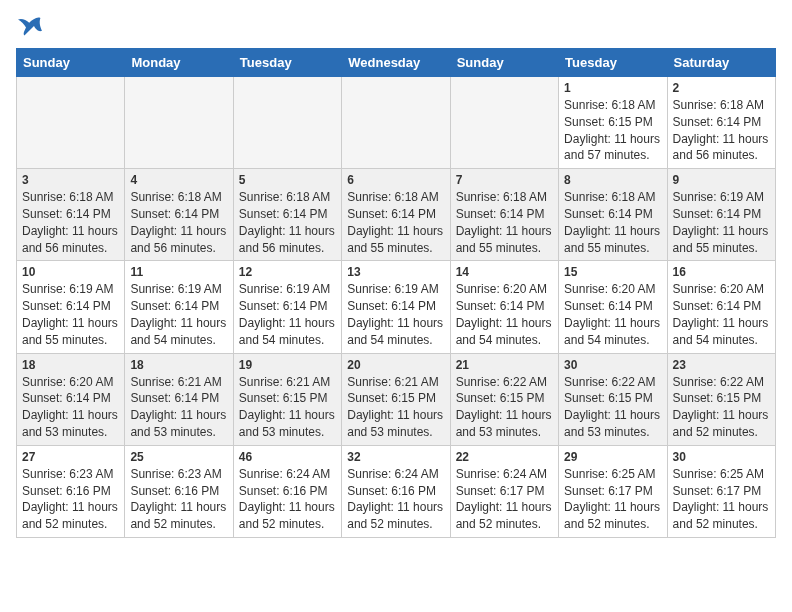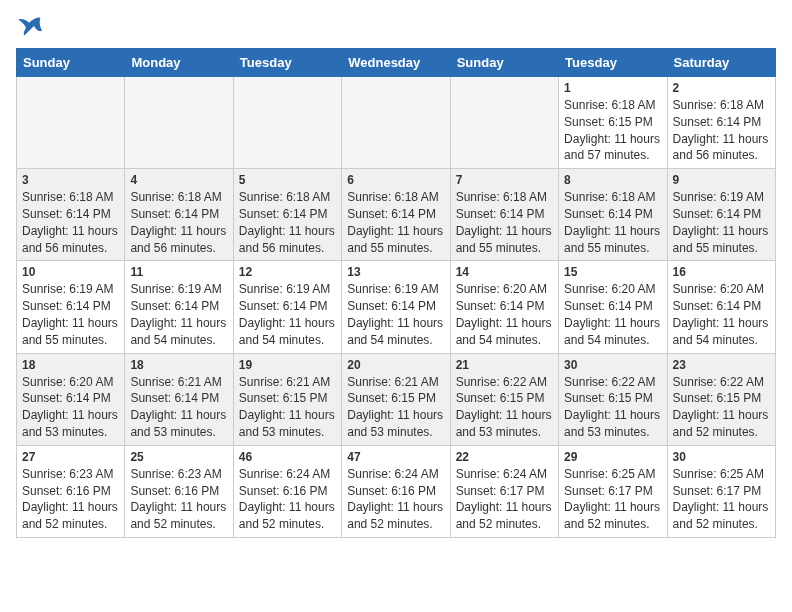--- a/index.html
+++ b/index.html
@@ -248,21 +248,21 @@
           </td>
           <td>
             <span class="day-number">25</span>
             <div class="day-info">Sunrise: 6:23 AM<br>Sunset: 6:16 PM<br>Daylight: 11 hours and 52 minutes.</div>
           </td>
           <td>
             <span class="day-number">46</span>
             <div class="day-info">Sunrise: 6:24 AM<br>Sunset: 6:16 PM<br>Daylight: 11 hours and 52 minutes.</div>
           </td>
           <td>
-            <span class="day-number">47</span>
+            <span class="day-number">32</span>
             <div class="day-info">Sunrise: 6:24 AM<br>Sunset: 6:16 PM<br>Daylight: 11 hours and 52 minutes.</div>
           </td>
           <td>
             <span class="day-number">22</span>
             <div class="day-info">Sunrise: 6:24 AM<br>Sunset: 6:17 PM<br>Daylight: 11 hours and 52 minutes.</div>
           </td>
           <td>
             <span class="day-number">29</span>
             <div class="day-info">Sunrise: 6:25 AM<br>Sunset: 6:17 PM<br>Daylight: 11 hours and 52 minutes.</div>
           </td>

